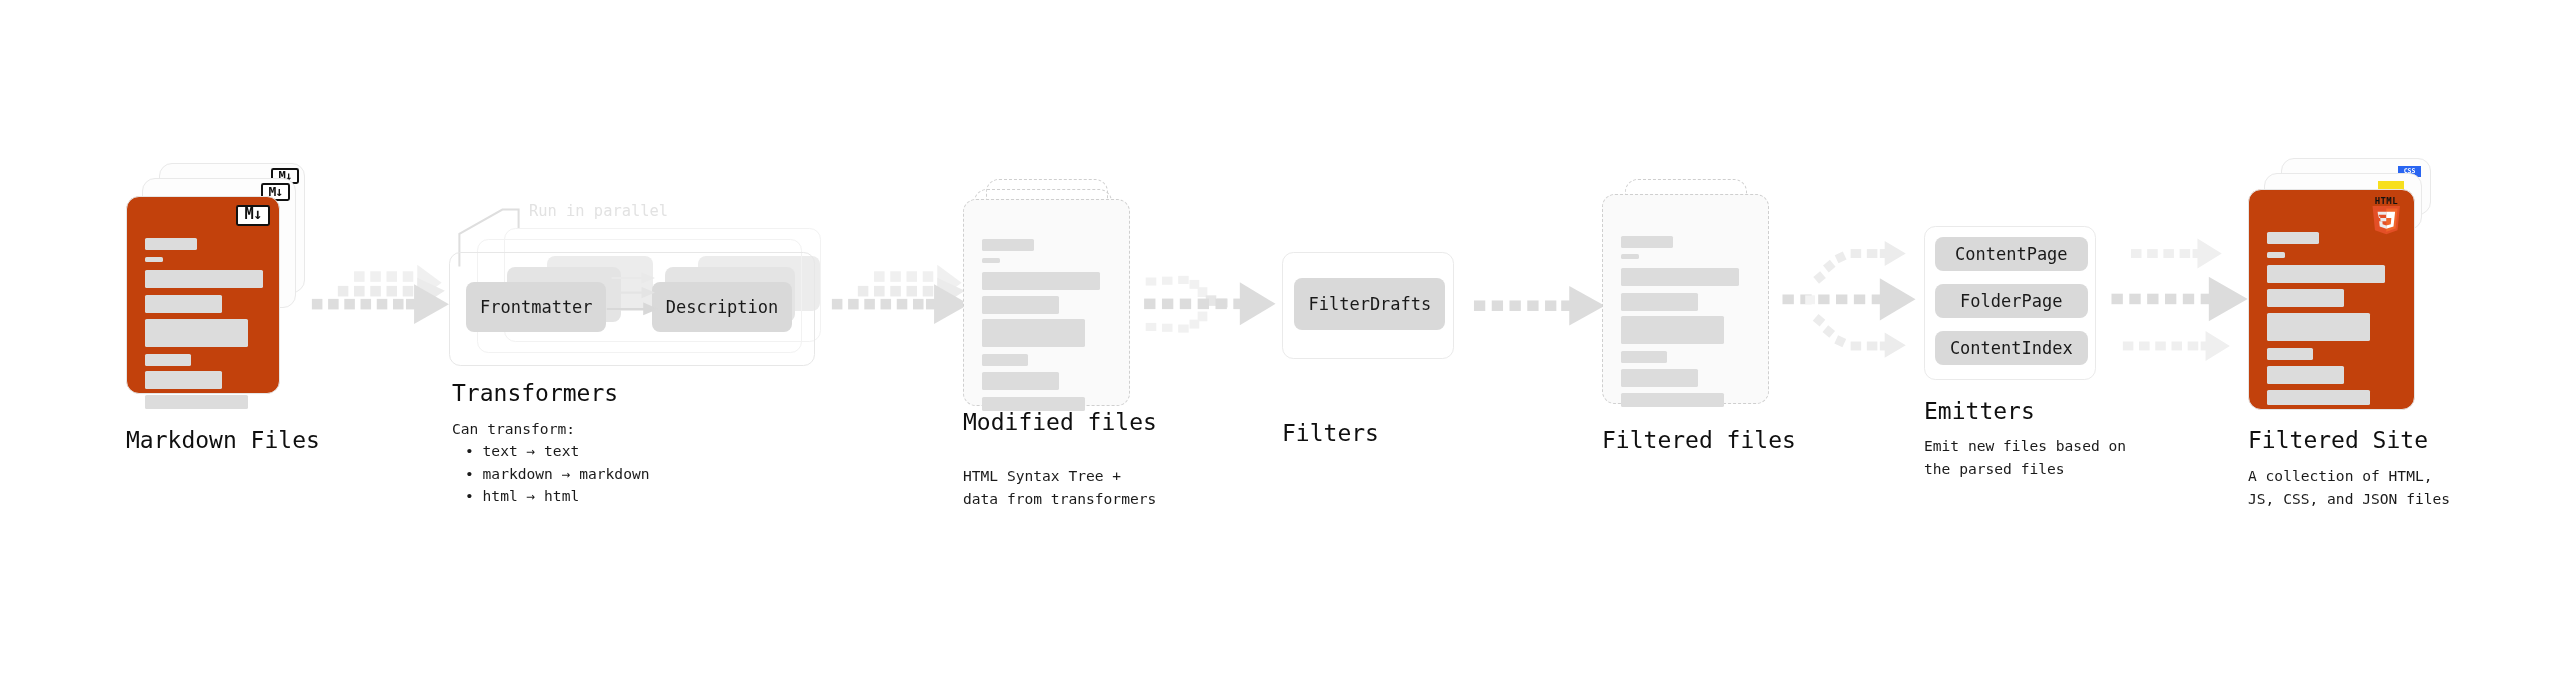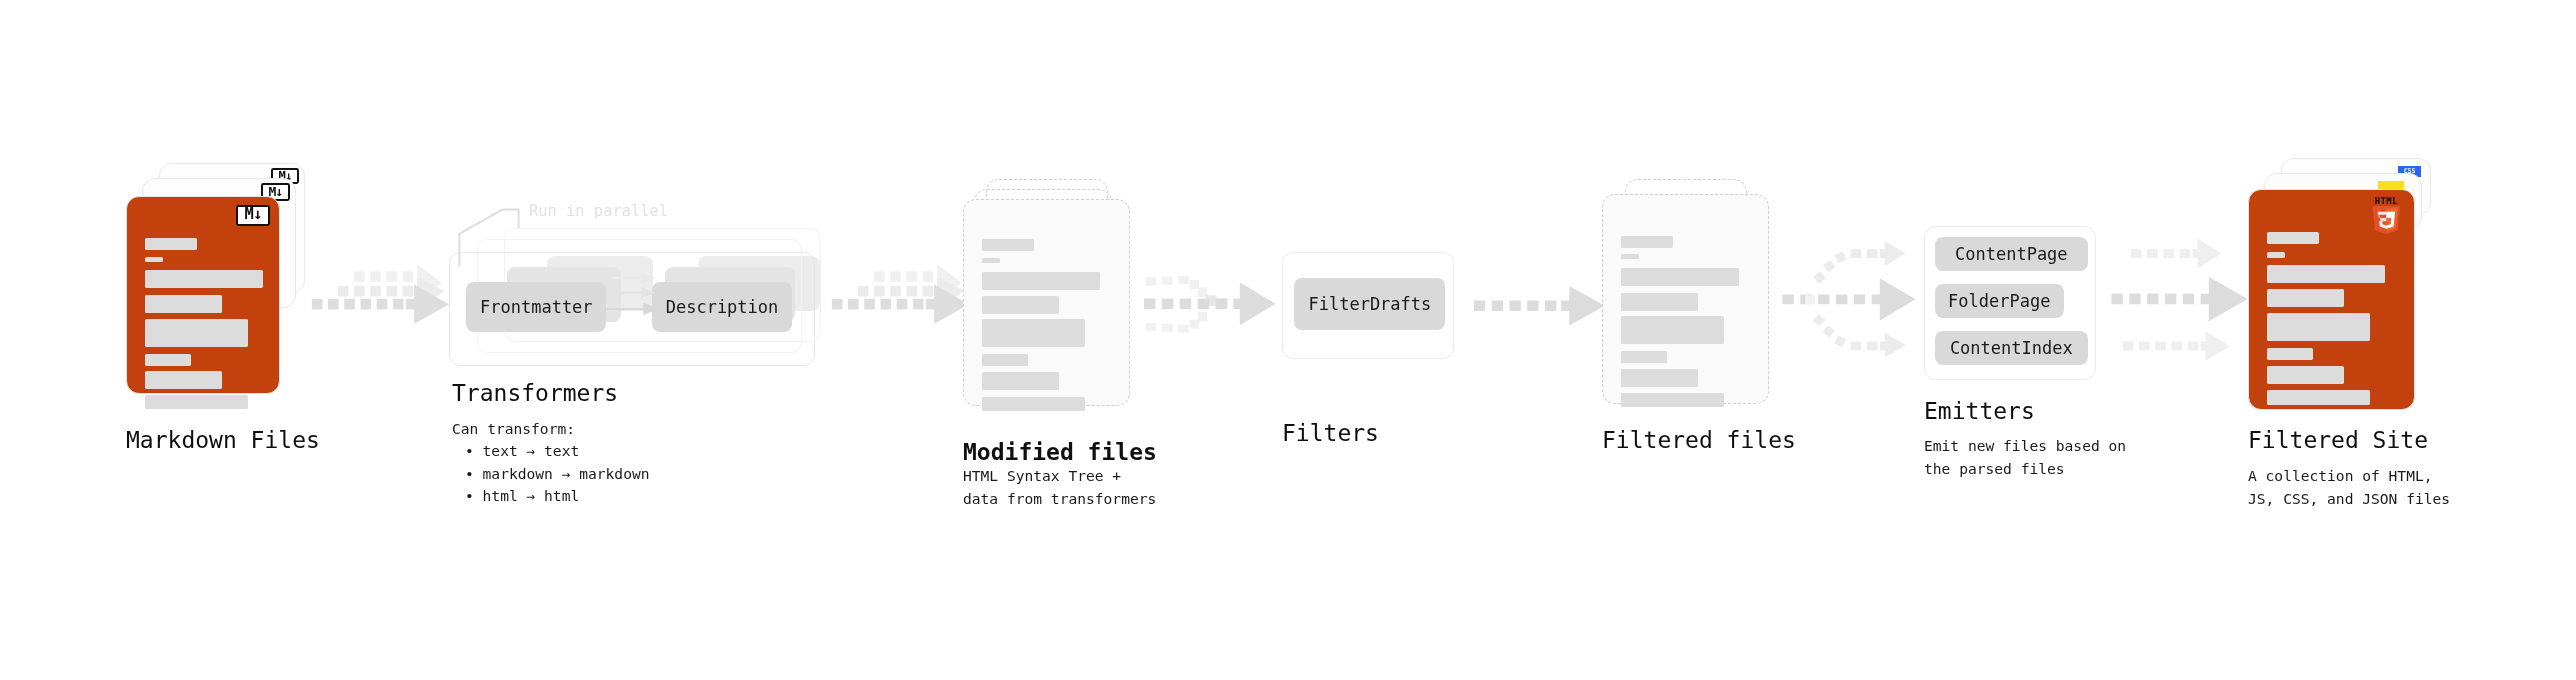--- a/index.html
+++ b/index.html
@@ -257,21 +257,21 @@
       <div class="skel" style="left:18px; top:58px; width:18px; height:5.7px;"></div>
       <div class="skel" style="left:18px; top:72px; width:118px; height:18px;"></div>
       <div class="skel" style="left:18px; top:96px; width:77px; height:18px;"></div>
       <div class="skel" style="left:18px; top:119px; width:103px; height:28.4px;"></div>
       <div class="skel" style="left:18px; top:154px; width:46px; height:12.2px;"></div>
       <div class="skel" style="left:18px; top:172px; width:77px; height:18px;"></div>
       <div class="skel" style="left:18px; top:197px; width:103px; height:14.6px;"></div>
     </div>
   </div>
 
-  <div class="title" style="left:963px; top:439px;font-weight:bold;">Modified files</div>
+  <div class="title" style="left:963px; top:409px;">Modified files</div>
   <div class="subtitle" style="left:963px; top:465px;">HTML Syntax Tree +
 data from transformers</div>
 
   <div class="arrowlayer" style="left:1136px; top:248px; width:146px; height:106px;">
     <svg width="146" height="106" viewBox="0 0 180 130">
       <g fill="#f1f1f1">
         <rect x="12" y="36" width="13" height="10"></rect>
           <rect x="32" y="35" width="13" height="10"></rect>
         <rect x="52" y="34" width="13" height="10"></rect>
           <rect x="66" y="39" width="12" height="11"></rect>
@@ -366,21 +366,21 @@
         <path d="M128 52 L172 78 L128 104 Z"></path>
       </g>
       <g fill="#f3f3f3">
         <rect x="36" y="73" width="12" height="11"></rect>
       </g>
     </svg>
   </div>
 
   <div class="panel" style="left:1924px; top:226px; width:172px; height:154px;">
     <div class="pill" style="left:9.8px; top:9.8px; width:153px; height:34px;">ContentPage</div>
-    <div class="pill" style="left:9.8px; top:57px; width:129px; height:34px;">FolderPage</div>
+    <div class="pill" style="left:9.8px; top:57px; width:153px; height:34px;">FolderPage</div>
     <div class="pill" style="left:9.8px; top:104px; width:153px; height:34px;">ContentIndex</div>
   </div>
 
   <div class="title" style="left:1924px; top:398px;">Emitters</div>
   <div class="subtitle" style="left:1924px; top:435px;">Emit new files based on
 the parsed files</div>
 
   <div class="arrowlayer" style="left:2105px; top:236px; width:150px; height:134px;">
     <svg width="150" height="134" viewBox="0 0 185 165">
       <g fill="#efefef">

